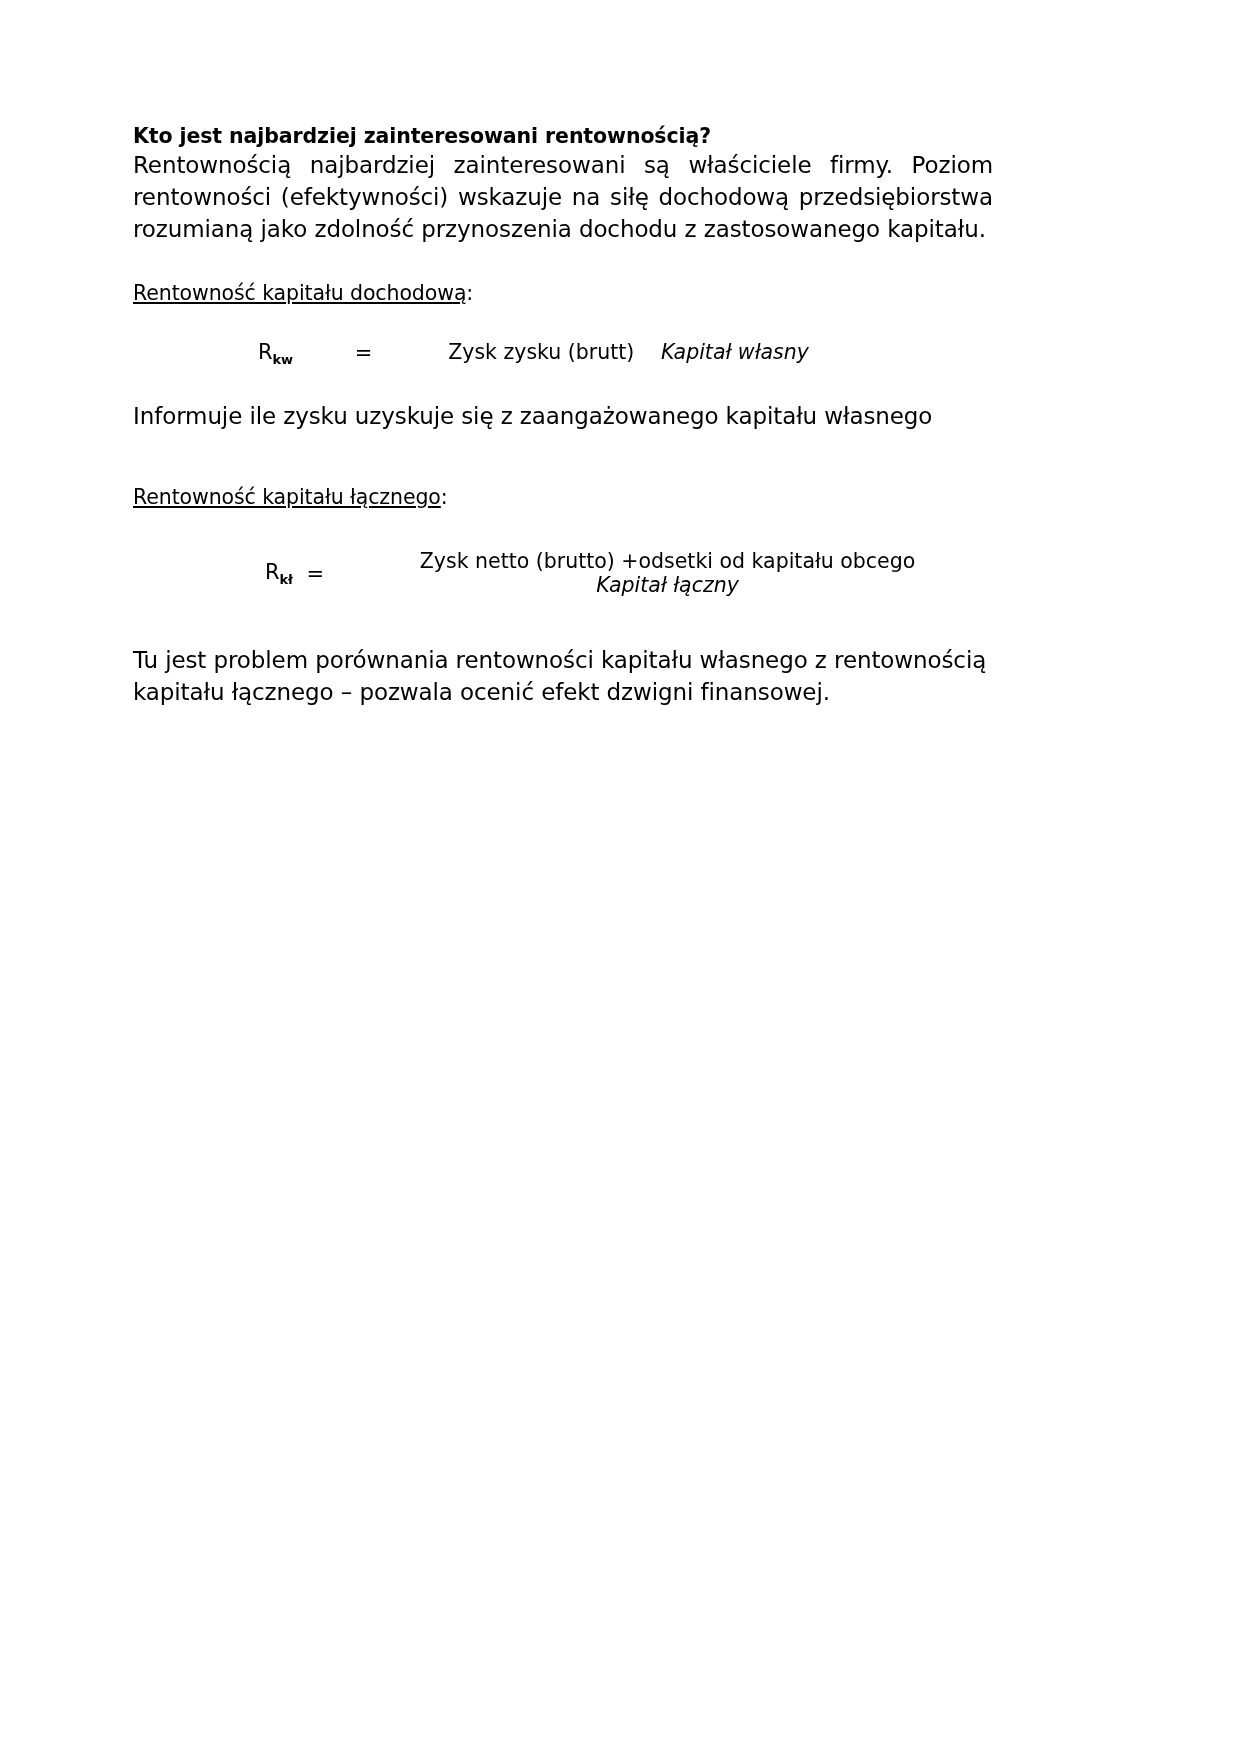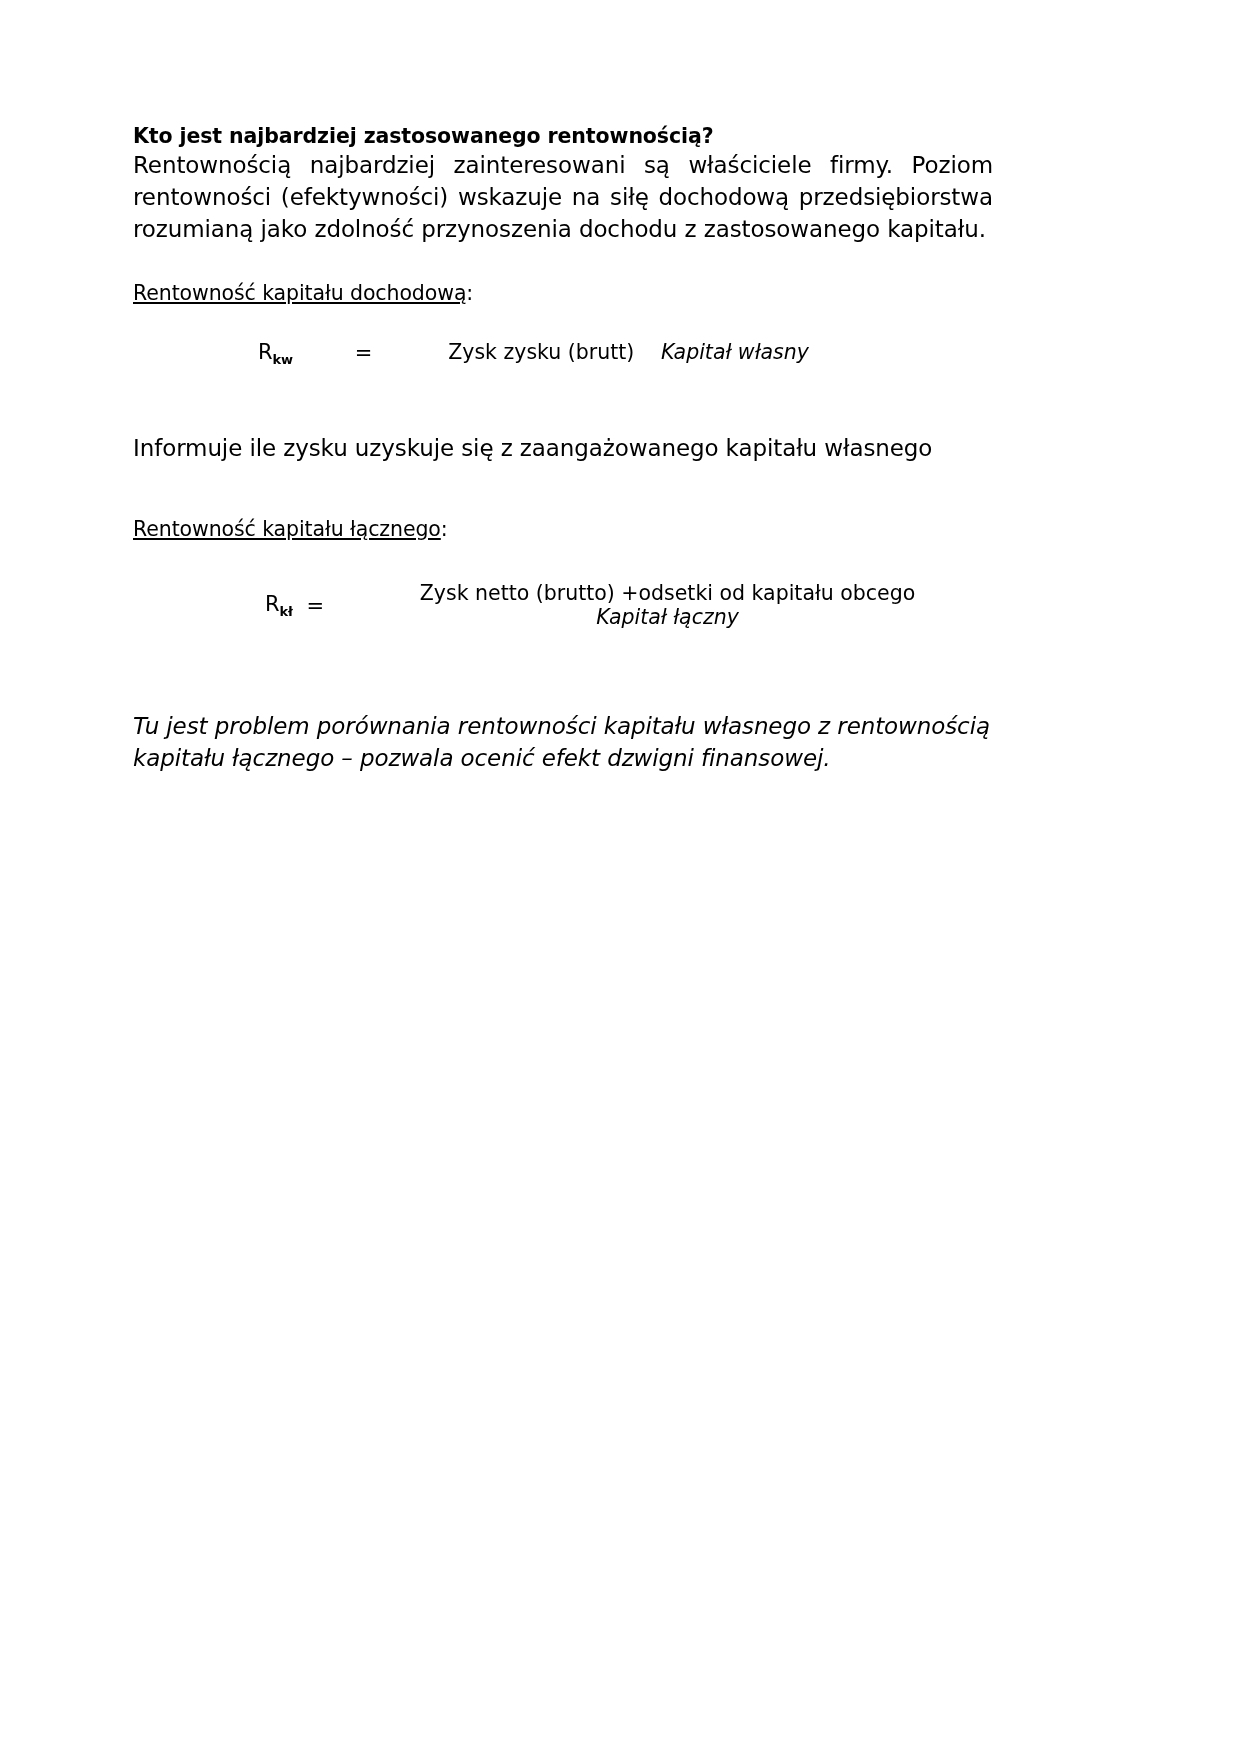--- a/index.html
+++ b/index.html
@@ -107,30 +107,30 @@
   .frac-2 .bar { width: 100%; }
   .frac .den {
     padding: 8px 10px 0 10px;
     font-size: 20.5px;
     white-space: nowrap;
     font-style: italic;
   }
   .frac-1 .den { padding-top: 10px; }
   .frac-2 .den { padding-top: 10px; }
 
-  .text-after-formula-1 { margin-top: 66px; }
-  .text-after-formula-2 { margin-top: 82px; font-style: italic; }
+  .text-after-formula-1 { margin-top: 34px; }
+  .text-after-formula-2 { margin-top: 48px; }
 </style>
 </head>
 <body>
 
 <div class="page">
   <div class="content">
 
-    <div class="heading">Kto jest najbardziej zastosowanego rentownością?</div>
+    <div class="heading">Kto jest najbardziej zainteresowani rentownością?</div>
 
     <div class="para">Rentownością najbardziej zainteresowani są właściciele firmy. Poziom rentowności (efektywności) wskazuje na siłę dochodową przedsiębiorstwa rozumianą jako zdolność przynoszenia dochodu z zastosowanego kapitału.</div>
 
     <div class="spacer-md"></div>
 
     <div class="subheading">
       <span class="u">Rentowność kapitału dochodową</span><span>:</span>
     </div>
 
     <div class="formula formula-1">

